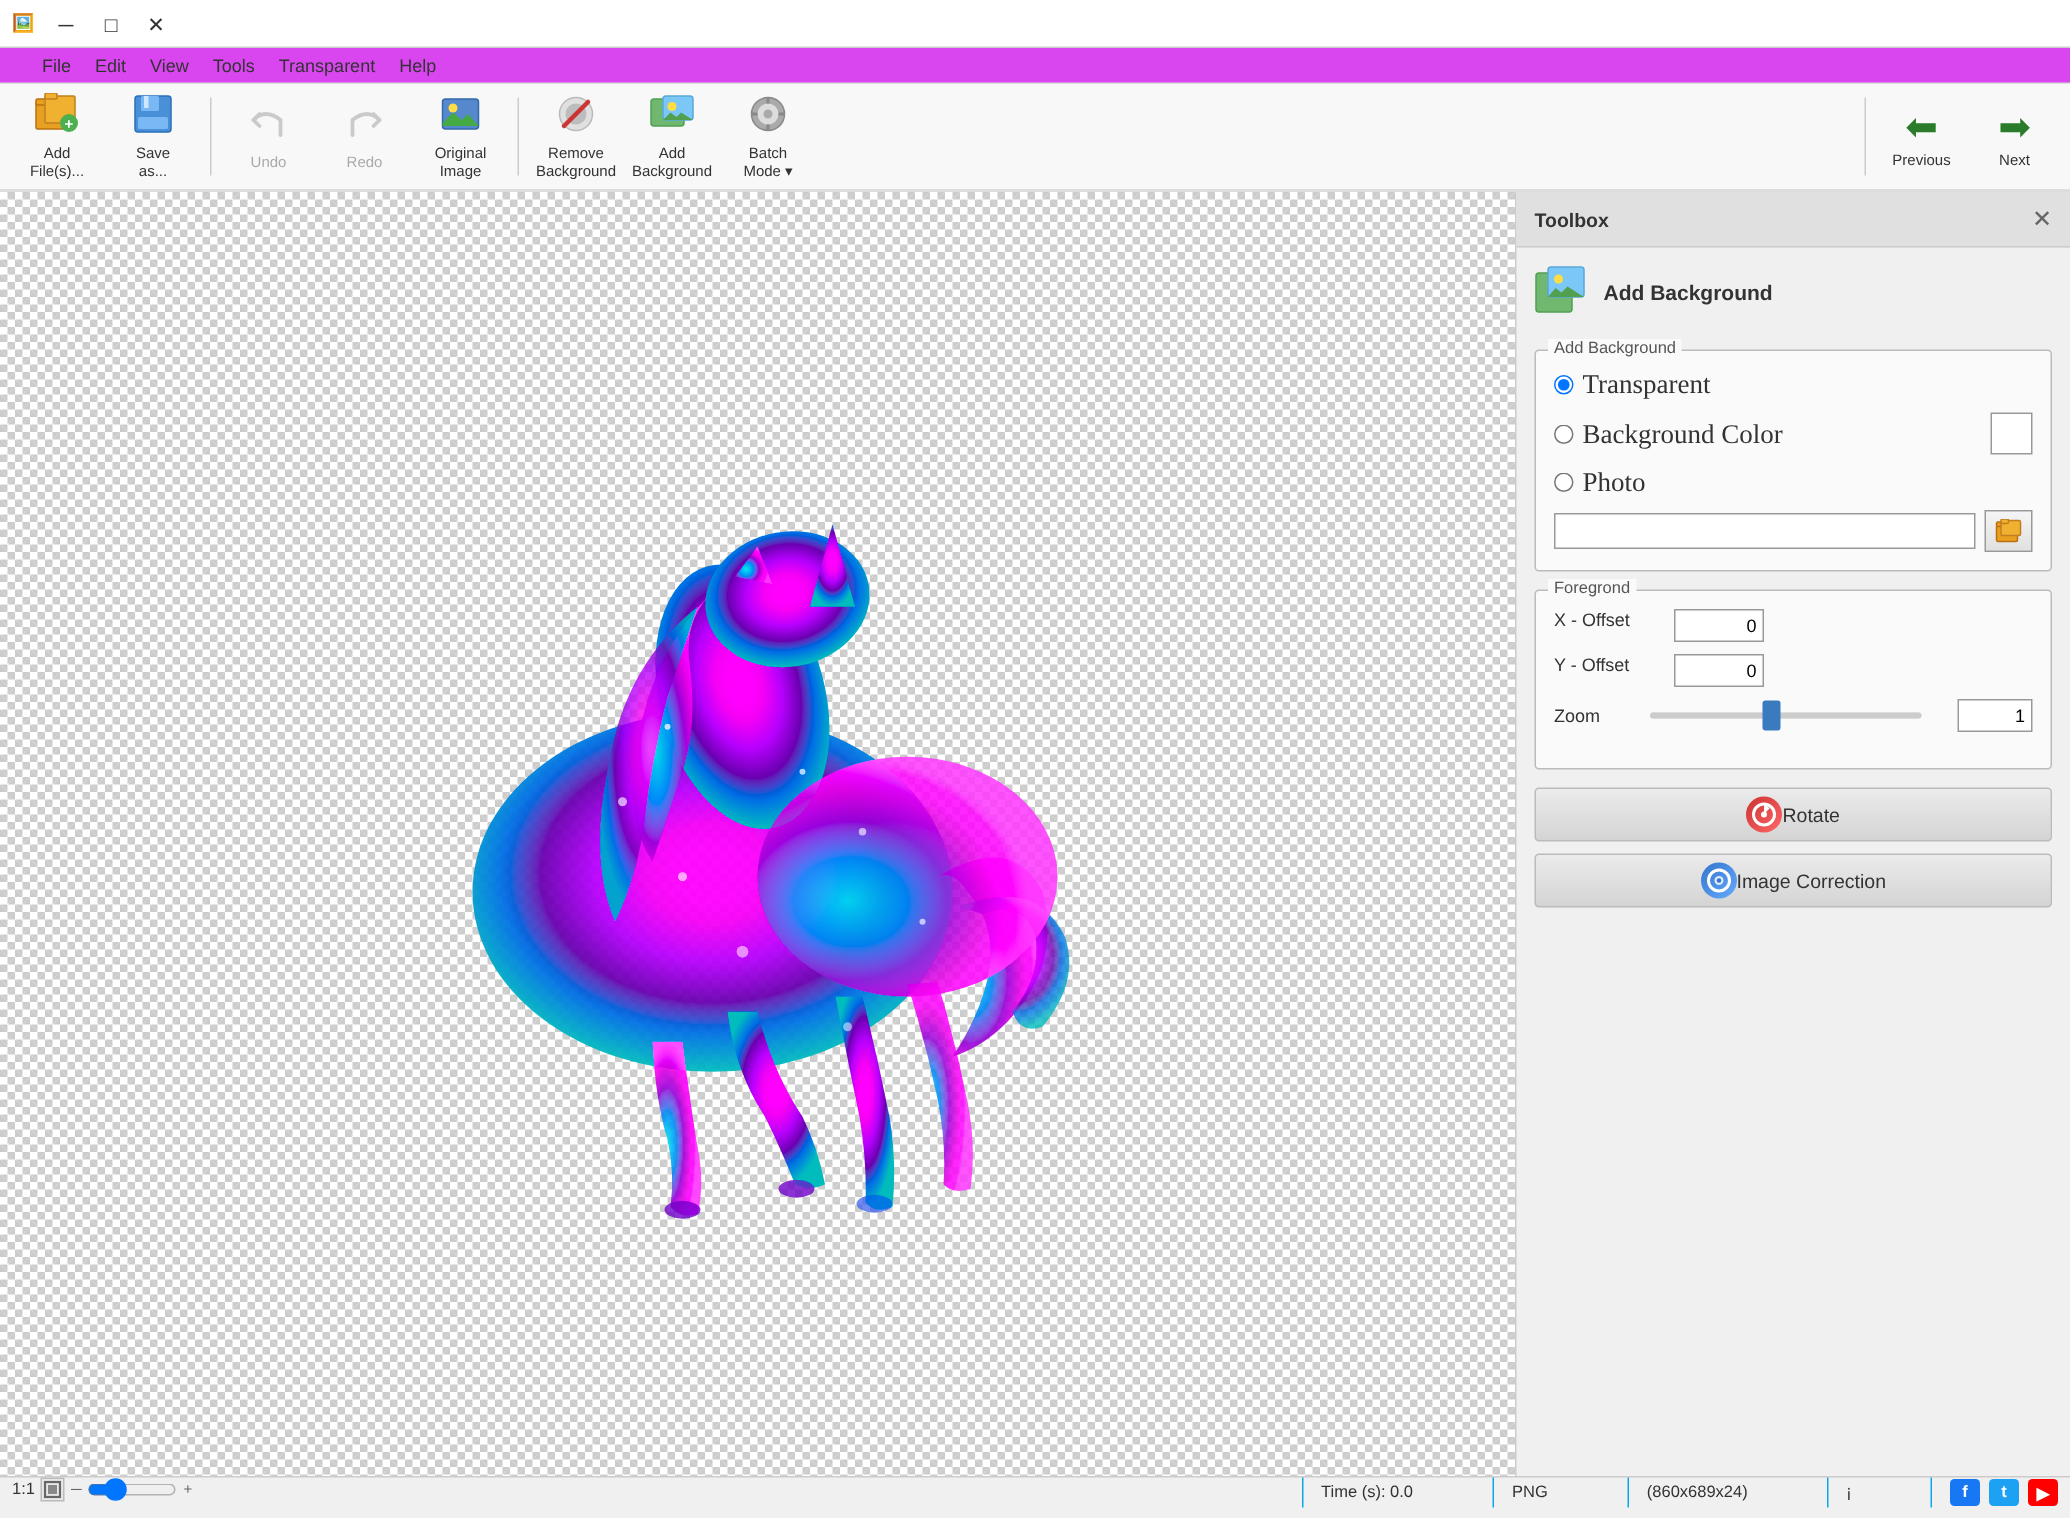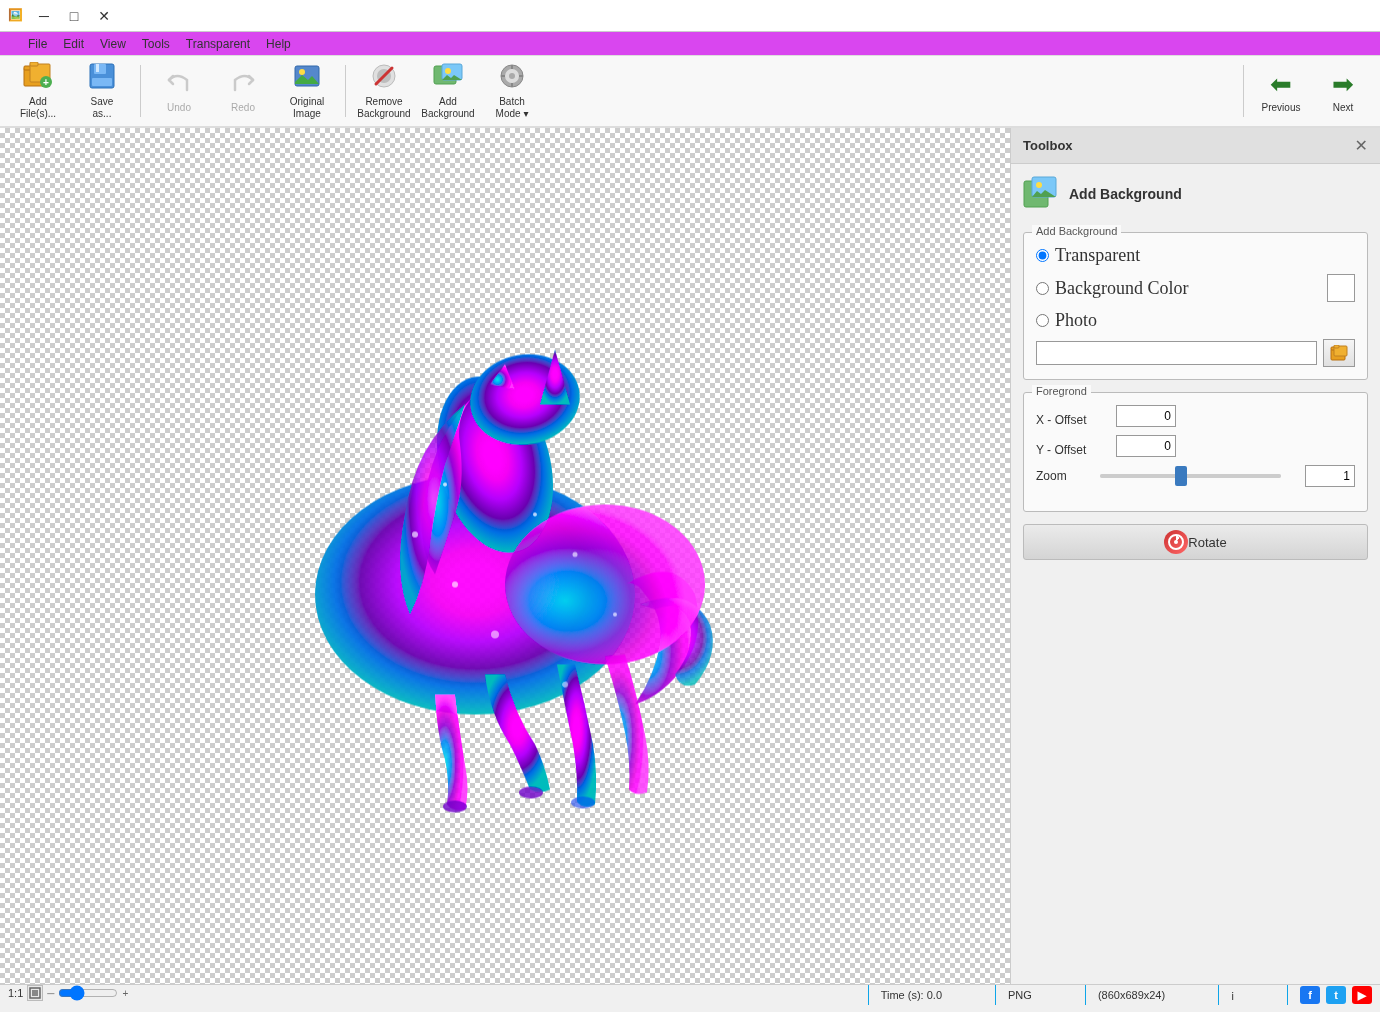--- a/index.html
+++ b/index.html
@@ -219,21 +219,21 @@
       cursor: pointer;
       display: flex;
       align-items: center;
       justify-content: center;
       font-size: 14px;
     }
 
     
     .field-row {
       display: flex;
-      align-items: flex-end;
+      align-items: flex-start;
       margin-bottom: 8px;
     }
     .field-label { font-size: 12px; color: #333; width: 80px; }
     .field-input {
       width: 60px;
       height: 22px;
       border: 1px solid #999;
       background: white;
       padding: 2px 4px;
       font-size: 12px;
@@ -614,20 +614,30 @@
         <div class="action-btn-icon" style="background: linear-gradient(135deg, #cc3333, #ff6666);">
           <svg width="18" height="18" viewBox="0 0 18 18">
             <circle cx="9" cy="9" r="7" fill="none" stroke="white" stroke-width="2"></circle>
             <path d="M9 2 L12 5 L9 8" fill="white" stroke="white" stroke-width="1"></path>
             <circle cx="9" cy="9" r="2" fill="white"></circle>
           </svg>
         </div>
         <span>Rotate</span>
       </button>
 
+      <button class="action-btn">
+        <div class="action-btn-icon" style="background: linear-gradient(135deg, #3377cc, #66aaff);">
+          <svg width="18" height="18" viewBox="0 0 18 18">
+            <circle cx="9" cy="9" r="7" fill="none" stroke="white" stroke-width="2"></circle>
+            <circle cx="9" cy="9" r="3" fill="white" opacity="0.8"></circle>
+            <circle cx="9" cy="9" r="1.5" fill="#3377cc"></circle>
+          </svg>
+        </div>
+        <span>Image Correction</span>
+      </button>
 
     </div>
   </div>
 
 </div>
 
 <div class="status-bar">
   <div class="status-zoom">
     <span>1:1</span>
     <button class="status-zoom-btn">

